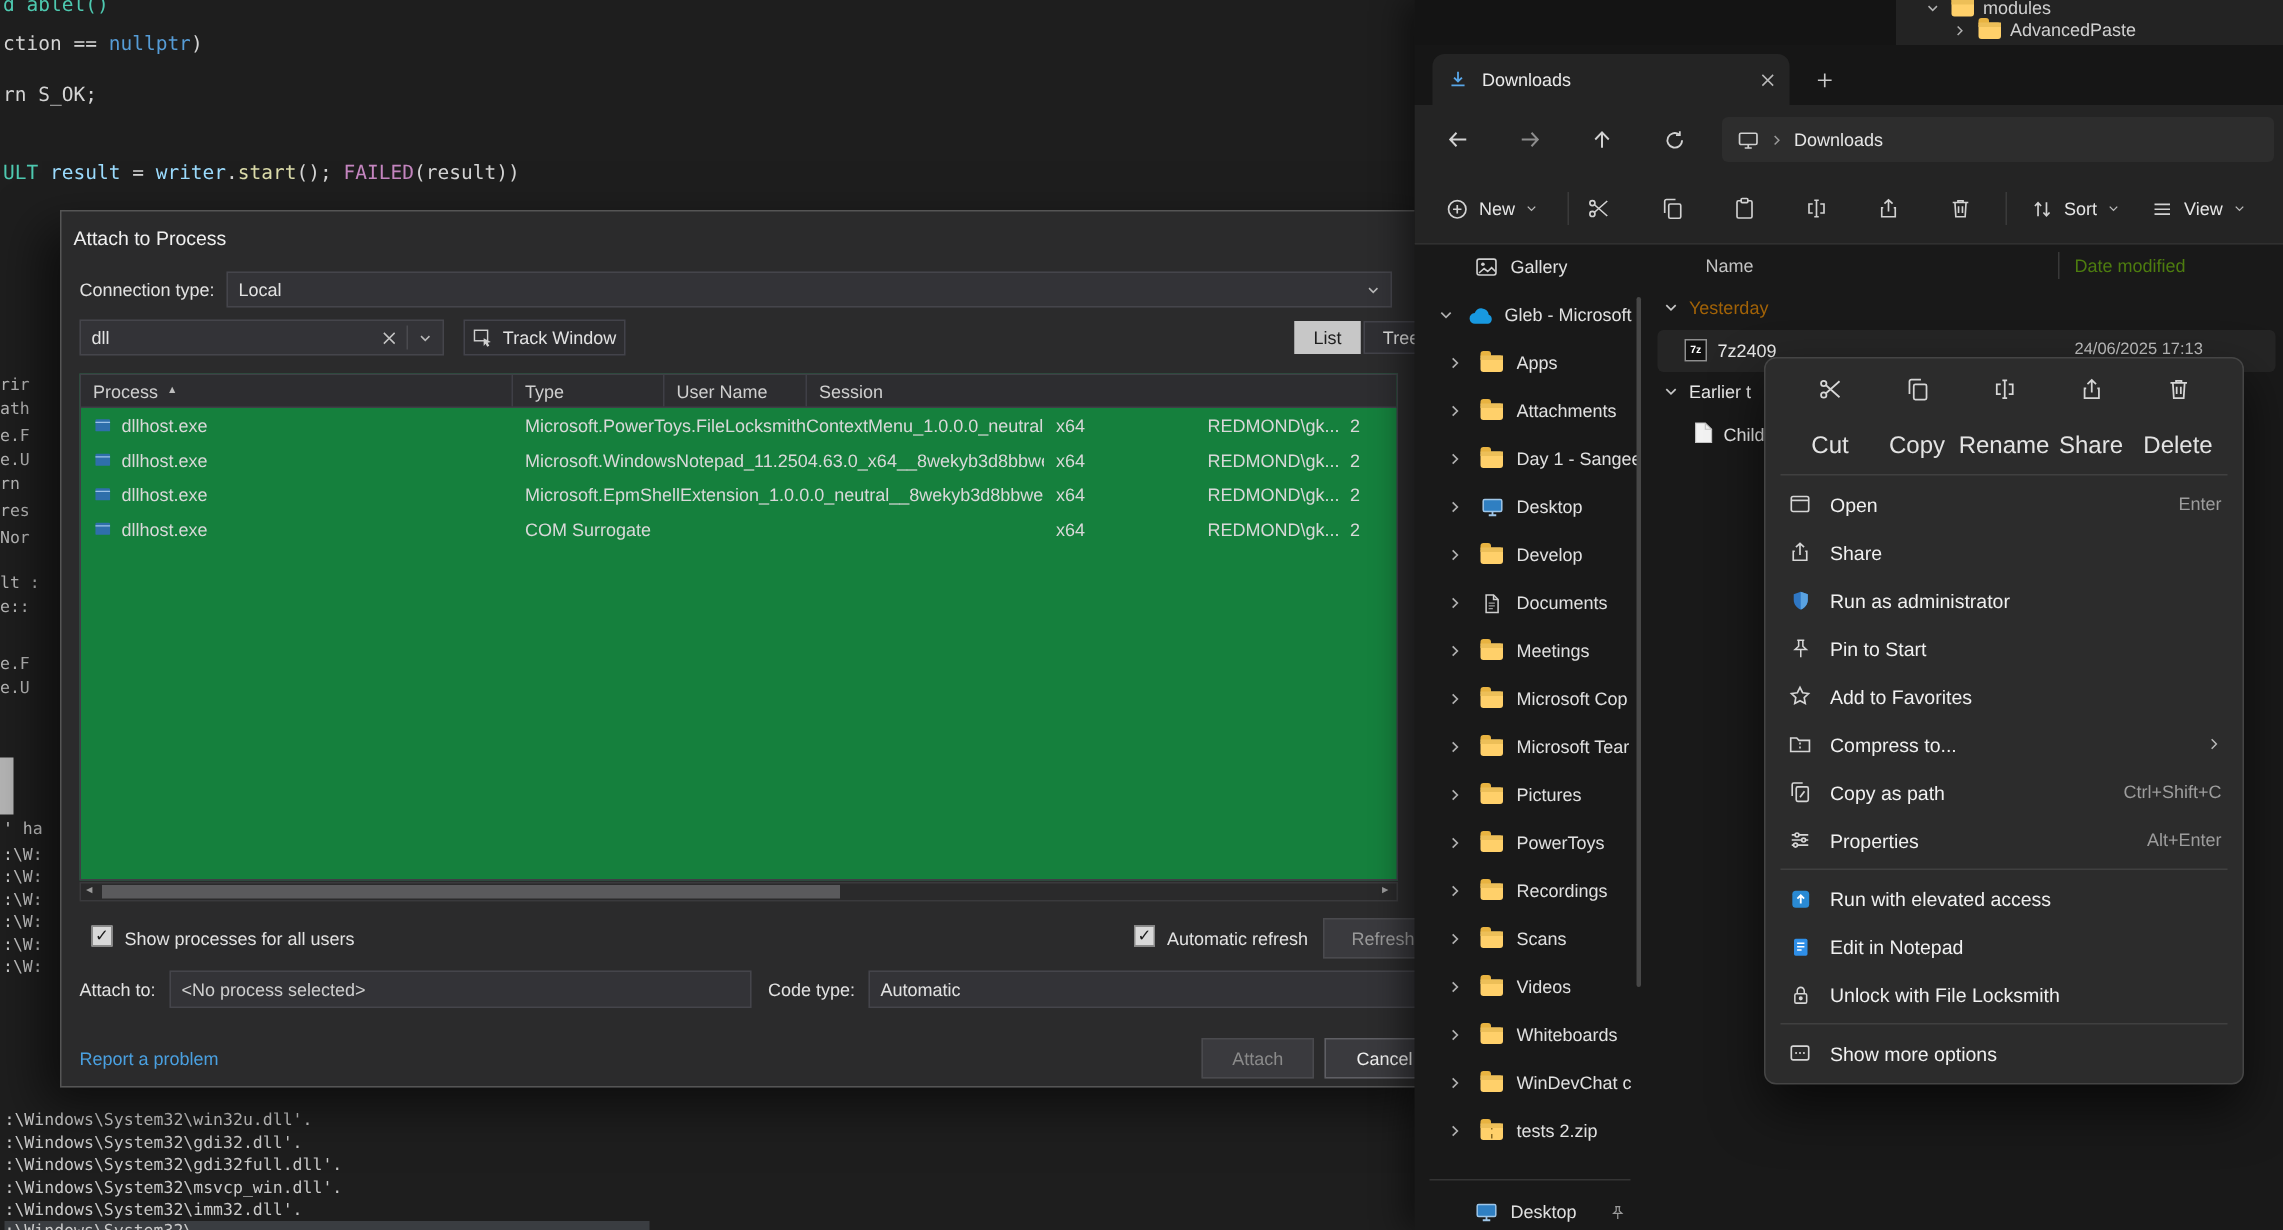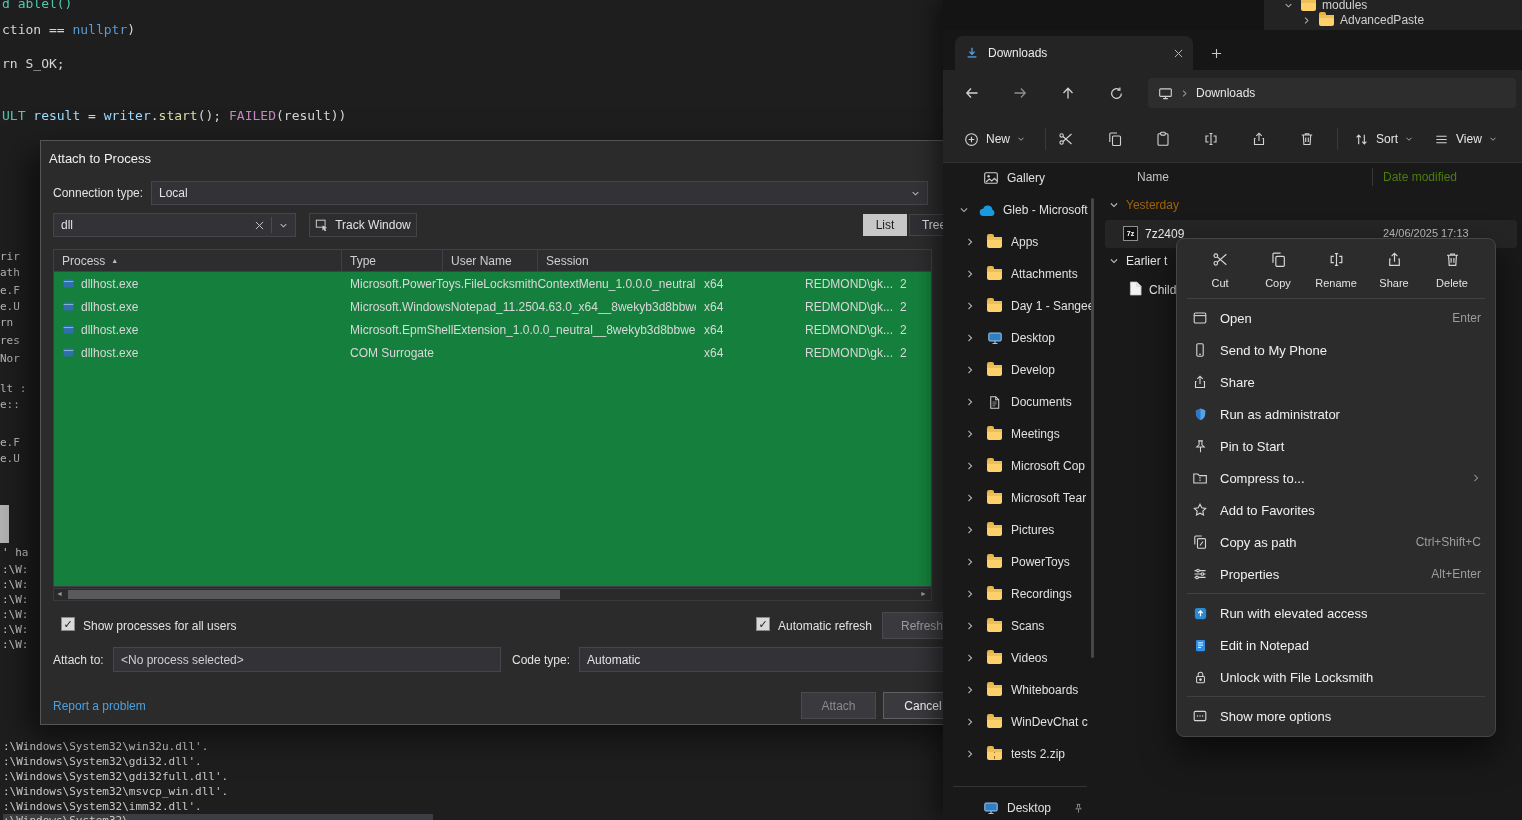--- a/index.html
+++ b/index.html
@@ -38,21 +38,21 @@
   .slabel{margin-left:6px;color:#e0e0e0;white-space:nowrap;overflow:hidden}
   .fold{width:15px;height:11px;background:#ffd06a;border-radius:2px;position:relative;display:inline-block}
   .fold::before{content:"";position:absolute;left:0;top:-3px;width:7px;height:4px;background:#e8b341;border-radius:2px 2px 0 0}
   .fold::after{content:"";position:absolute;left:0;top:0;width:15px;height:3px;background:#edbf58}
   .zipline{position:absolute;left:7px;top:1px;height:9px;border-left:1px dashed #8a6a20}
 
   
   #ctx{left:1176px;top:238px;width:320px;background:#2c2c2c;border:1px solid #454545;border-radius:8px;
        box-shadow:0 16px 34px rgba(0,0,0,.6);padding:4px 0;color:#f0f0f0;font-size:13px}
   .acts{display:flex;justify-content:space-between;padding:8px 20px 6px}
-  .act{display:flex;flex-direction:column;align-items:center;gap:9px;font-size:11px;color:#e3e3e3;width:46px}
+  .act{display:flex;flex-direction:column;align-items:center;gap:21px;font-size:16px;color:#e3e3e3;width:46px}
   .mi{display:flex;align-items:center;height:32px;padding:0 14px;gap:11px}
   .mi-ic{width:18px;display:flex;flex:none;justify-content:center}
   .sc{margin-left:auto;color:#9d9d9d;font-size:12px;white-space:nowrap}
   .msep{height:1px;background:#404040;margin:3px 10px}
   svg{display:block}
 </style>
 </head>
 <body>
 
 <div class="a" id="code-layer" style="left:0;top:0;width:943px;height:820px">
@@ -765,29 +765,20 @@
           <rect x="2.2" y="3" width="11.6" height="10" rx="1.2"></rect>
           <path d="M2.2 5.6h11.6"></path>
         </svg>
       </span>
     <span>Open</span>
     <span class="sc">Enter</span>
   </div>
   <div class="mi">
     <span class="mi-ic">
         <svg width="16" height="16" viewBox="0 0 16 16" fill="none" stroke="#d6d6d6" stroke-width="1.1">
-          <rect x="4.8" y="1.8" width="6.4" height="12.4" rx="1.2"></rect>
-          <path d="M7 12.3h2"></path>
-        </svg>
-      </span>
-    <span>Send to My Phone</span>
-  </div>
-  <div class="mi">
-    <span class="mi-ic">
-        <svg width="16" height="16" viewBox="0 0 16 16" fill="none" stroke="#d6d6d6" stroke-width="1.1">
           <path d="M8 10V2.5M5.3 4.8 8 2.2l2.7 2.6"></path>
           <path d="M4.5 7.5H3.5v6h9v-6h-1"></path>
         </svg>
       </span>
     <span>Share</span>
   </div>
   <div class="mi">
     <span class="mi-ic">
         <svg width="15" height="15" viewBox="0 0 16 16">
           <path d="M8 1.6 13 3.4v3.8c0 3.4-2.1 5.8-5 7-2.9-1.2-5-3.6-5-7V3.4z" fill="#2f77c4"></path>
@@ -800,38 +791,38 @@
     <span class="mi-ic">
         <svg width="15" height="15" viewBox="0 0 16 16" fill="none" stroke="#d6d6d6" stroke-width="1.1">
           <path d="M5.5 2h5M6.5 2v4.2L4 8.5h8L9.5 6.2V2M8 8.5V14"></path>
         </svg>
       </span>
     <span>Pin to Start</span>
   </div>
   <div class="mi">
     <span class="mi-ic">
         <svg width="16" height="16" viewBox="0 0 16 16" fill="none" stroke="#d6d6d6" stroke-width="1.1">
+          <path d="M8 2.2l1.75 3.6 3.95.55-2.9 2.75.7 3.9L8 11.15 4.5 13l.7-3.9-2.9-2.75 3.95-.55z"></path>
+        </svg>
+      </span>
+    <span>Add to Favorites</span>
+  </div>
+  <div class="mi">
+    <span class="mi-ic">
+        <svg width="16" height="16" viewBox="0 0 16 16" fill="none" stroke="#d6d6d6" stroke-width="1.1">
           <path d="M1.8 4h4l1.5 1.6h7v7.4H1.8z"></path>
           <path d="M8 7v4" stroke-dasharray="1.4 1.2"></path>
         </svg>
       </span>
     <span>Compress to...</span>
     <span class="sc">
         <svg width="10" height="10" viewBox="0 0 16 16">
           <path d="M5.5 3l5 5-5 5" fill="none" stroke="#b9b9b9" stroke-width="1.6"></path>
         </svg>
       </span>
-  </div>
-  <div class="mi">
-    <span class="mi-ic">
-        <svg width="16" height="16" viewBox="0 0 16 16" fill="none" stroke="#d6d6d6" stroke-width="1.1">
-          <path d="M8 2.2l1.75 3.6 3.95.55-2.9 2.75.7 3.9L8 11.15 4.5 13l.7-3.9-2.9-2.75 3.95-.55z"></path>
-        </svg>
-      </span>
-    <span>Add to Favorites</span>
   </div>
   <div class="mi">
     <span class="mi-ic">
         <svg width="16" height="16" viewBox="0 0 16 16" fill="none" stroke="#d6d6d6" stroke-width="1.1">
           <rect x="5.5" y="4.6" width="8" height="9.6" rx="1"></rect>
           <path d="M2.8 10.6V3c0-.6.4-1 1-1h6"></path>
           <path d="M8 11.5l3-4"></path>
         </svg>
       </span>
     <span>Copy as path</span>

